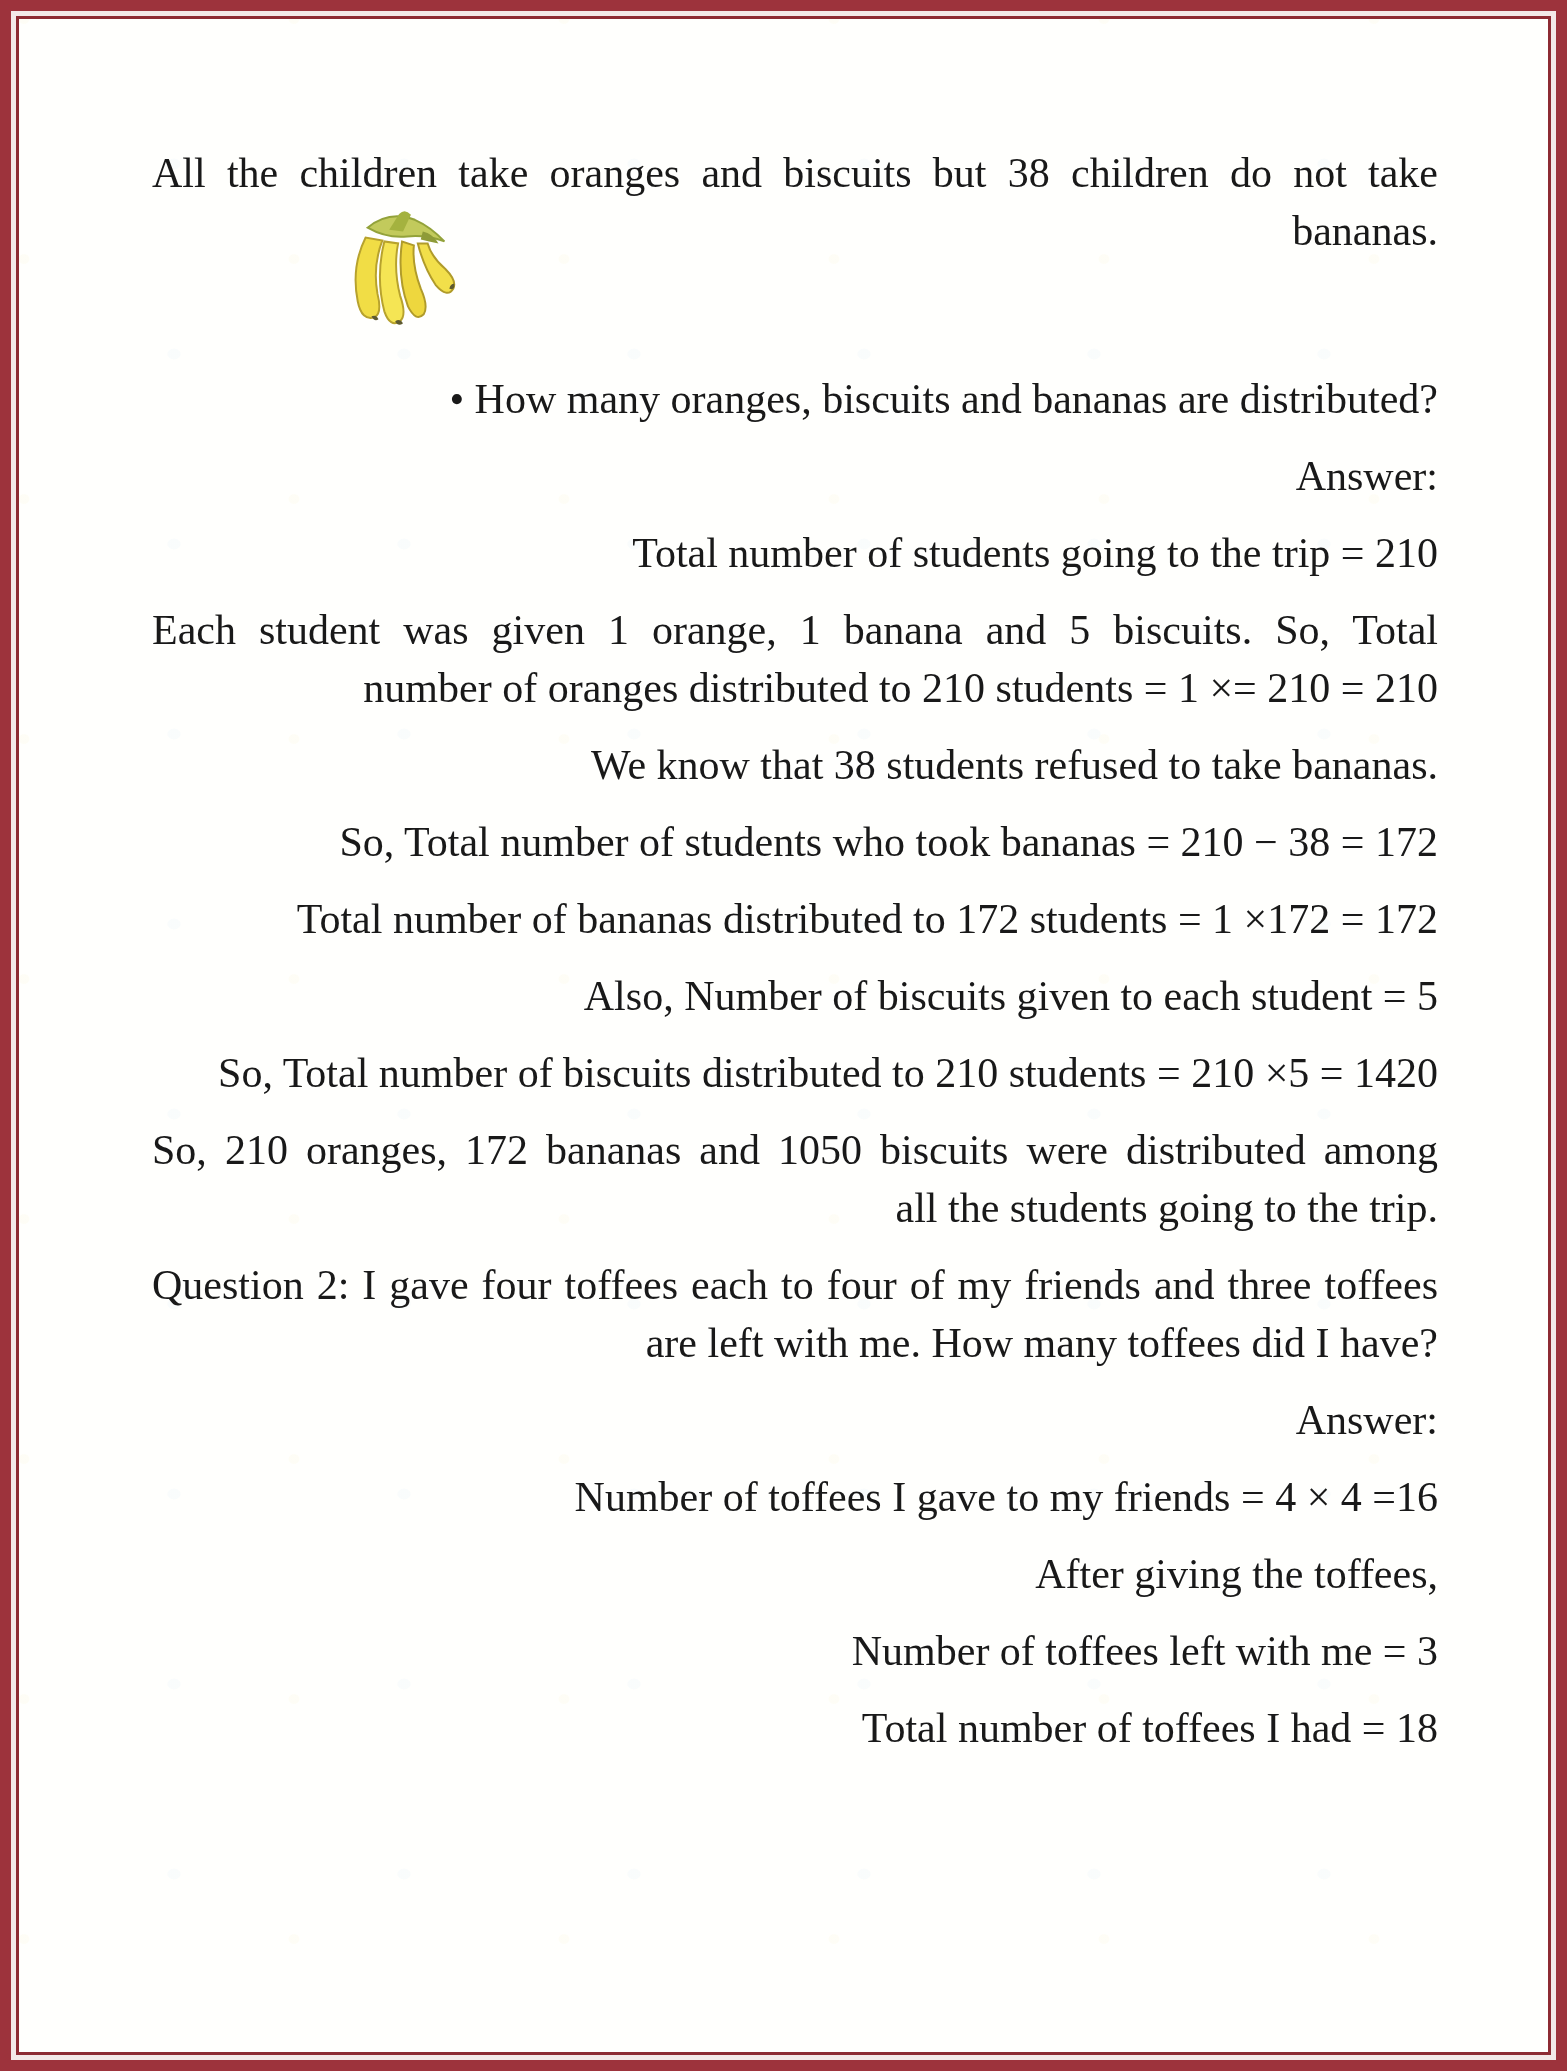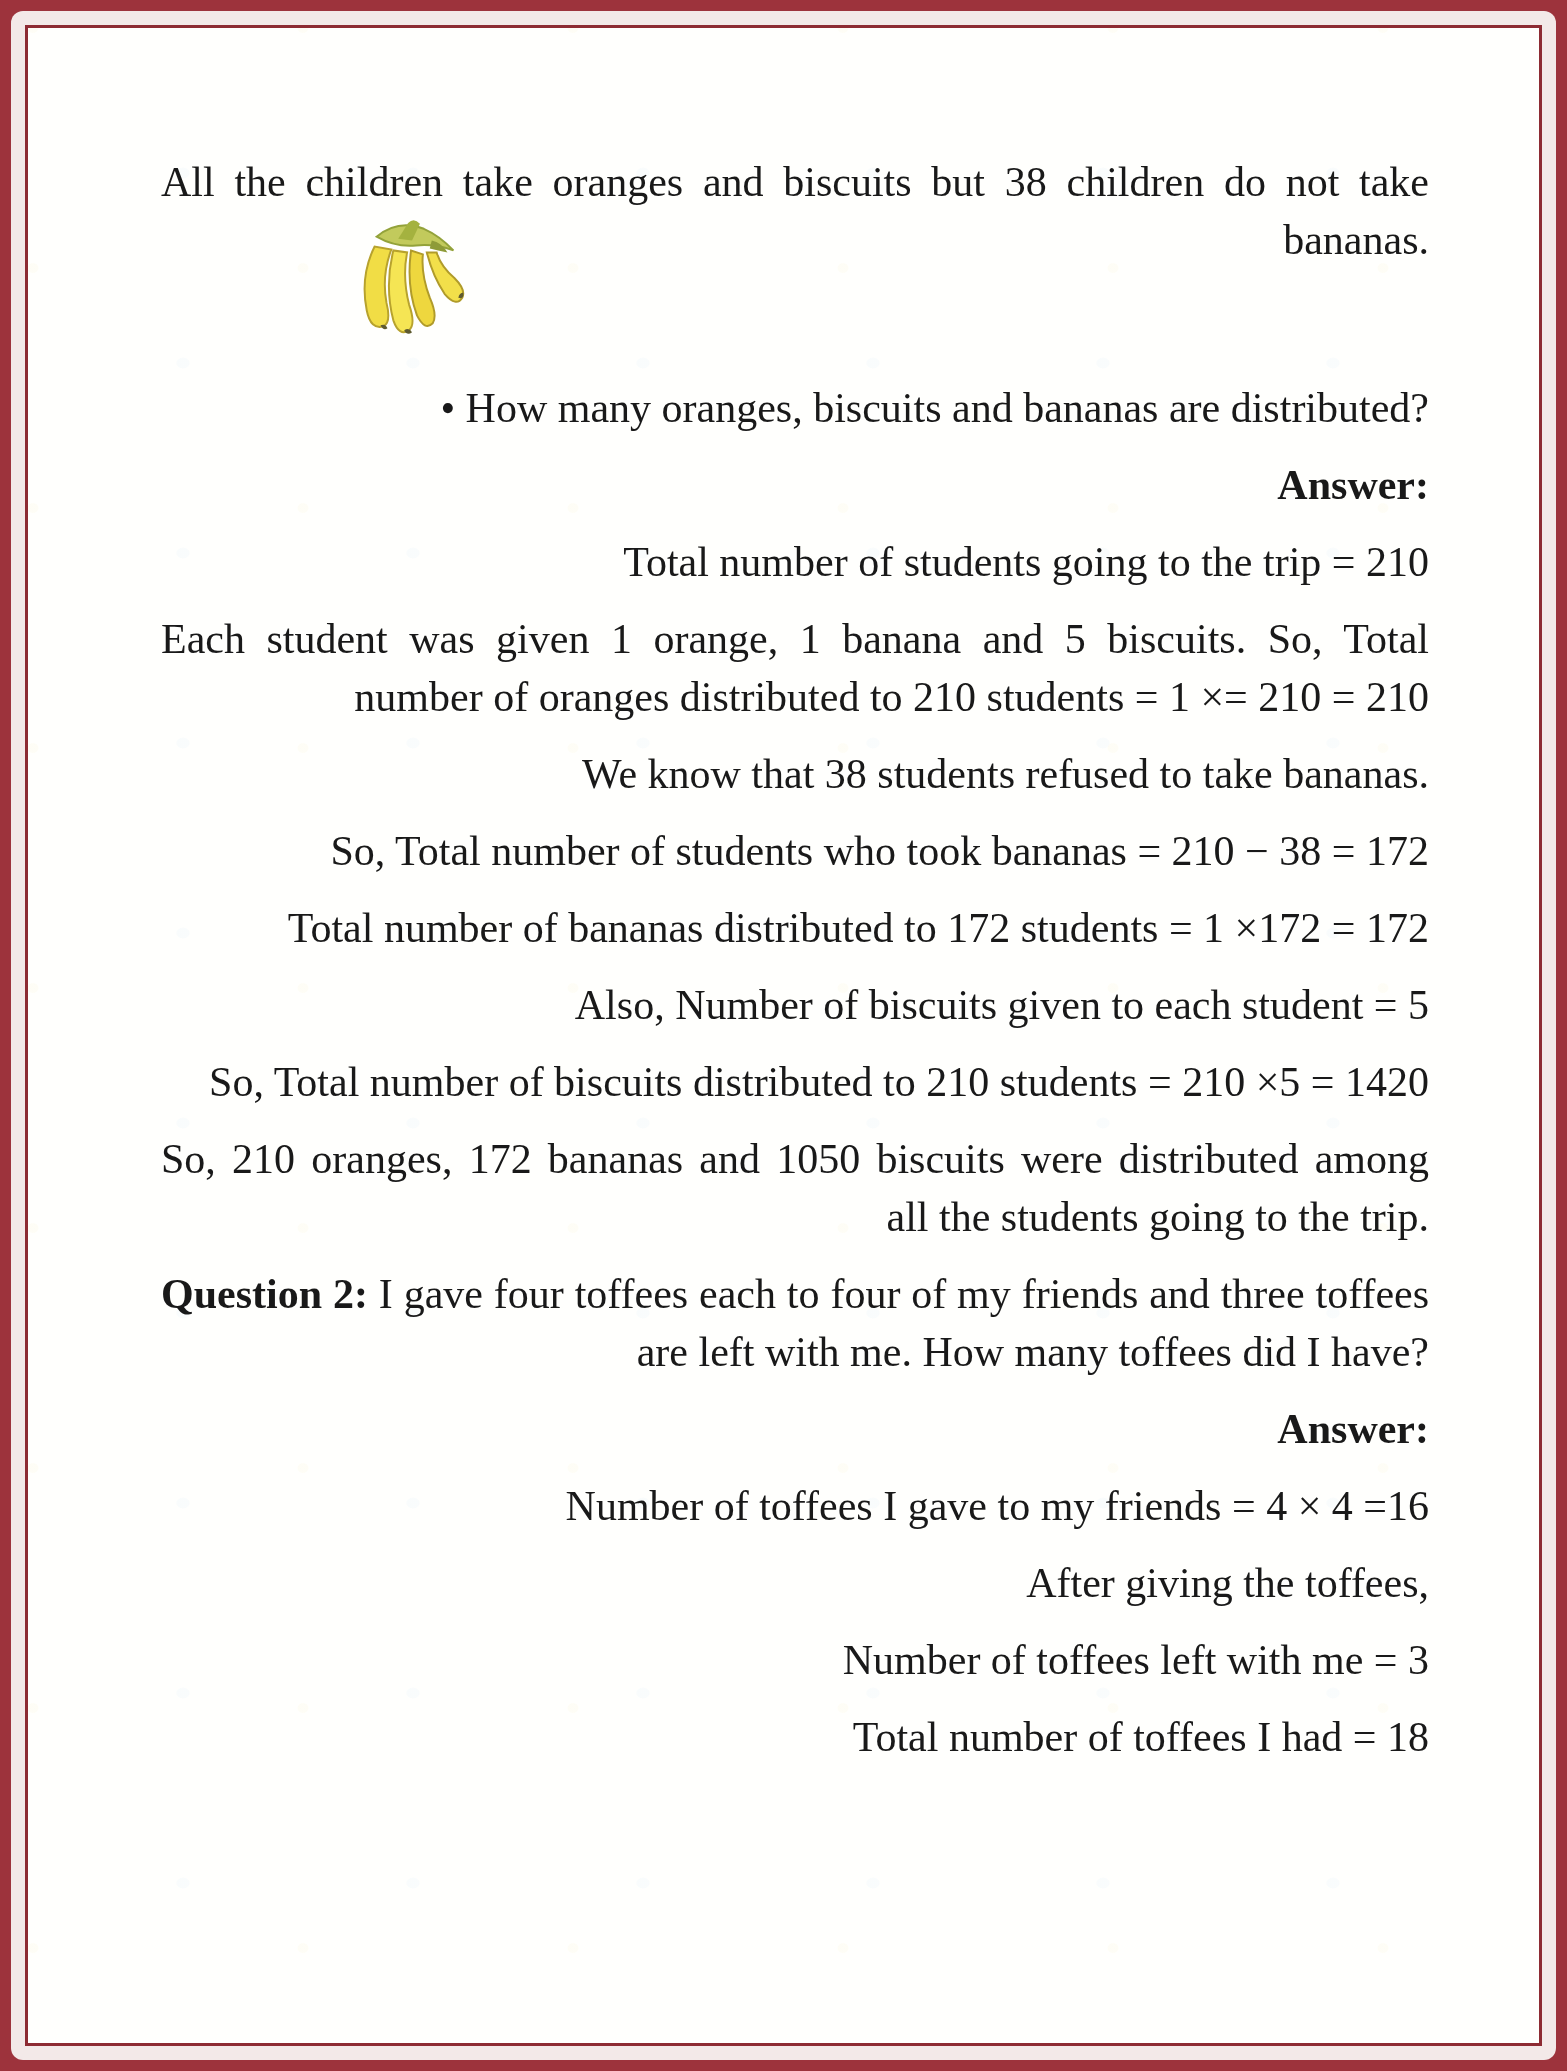--- a/index.html
+++ b/index.html
@@ -2,35 +2,35 @@
 <html><head>
 <meta charset="utf-8">
 <style>
   html,body{margin:0;padding:0;background:#555;}
   .page{
     width:1567px;height:2071px;box-sizing:border-box;
     background:#9d333c;padding:11px;
     font-family:"Liberation Serif","DejaVu Serif",serif;
   }
   .frame-gap{
-    background:#f3e9e8;padding:14px;height:100%;box-sizing:border-box;border-radius:12px;
+    background:#f3e9e8;padding:5px;height:100%;box-sizing:border-box;
   }
   .sheet{
     background:#fffffd;border:3px solid #8d2b33;height:100%;box-sizing:border-box;
     padding:125px 110px 0 133px;position:relative;overflow:hidden;color:#191919;
     background-image:
       radial-gradient(rgba(150,200,240,0.055) 6px, transparent 7px),
       radial-gradient(rgba(240,225,150,0.07) 5px, transparent 6px);
     background-size:230px 190px,270px 240px;
     background-position:40px 50px,140px 120px;
   }
   .para{font-size:42px;line-height:58px;margin:0 0 19px 0;}
   .ln{display:block;text-align:right;}
   .ln.just{text-align:justify;text-align-last:justify;text-justify:inter-word;}
-  .b{font-weight:bold;}
+  .b{font-weight:normal;}
   .intro{position:relative;margin-bottom:110px;}
   .q2{}
   .banana-wrap{position:absolute;left:180px;top:62px;width:148px;height:128px;}
   .banana-wrap svg{width:100%;height:100%;display:block;}
 </style>
 </head>
 <body>
 
 <div class="page">
   <div class="frame-gap">

